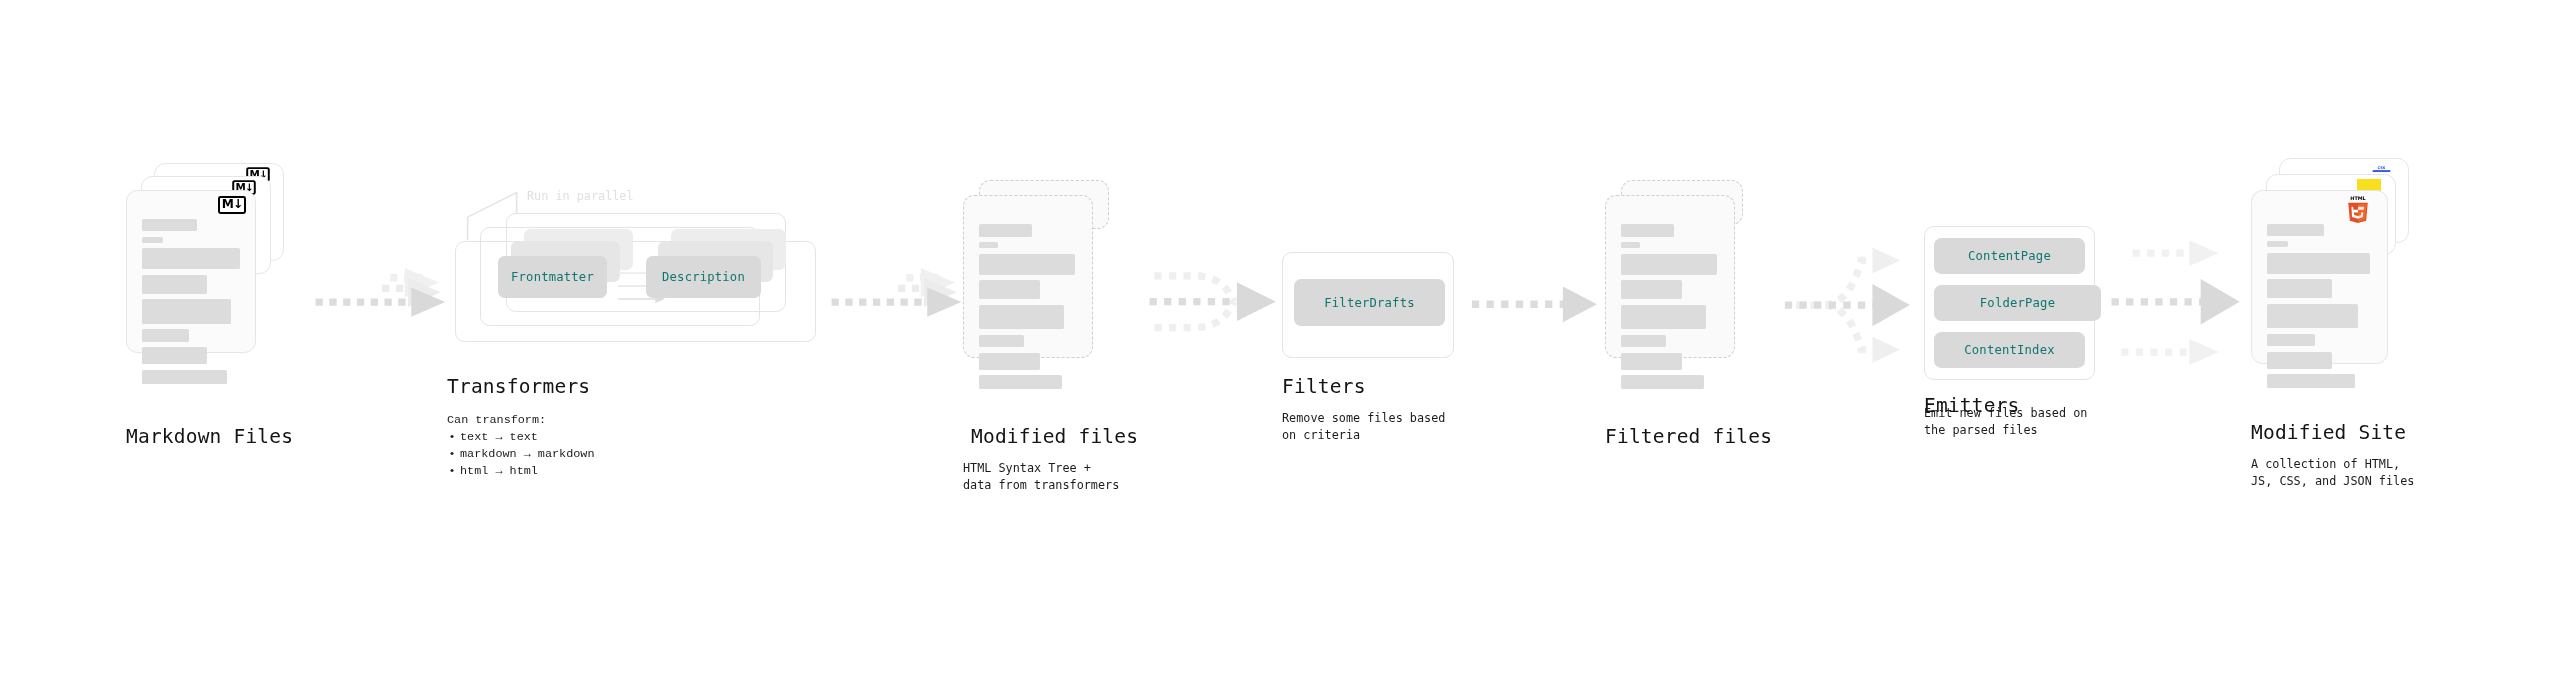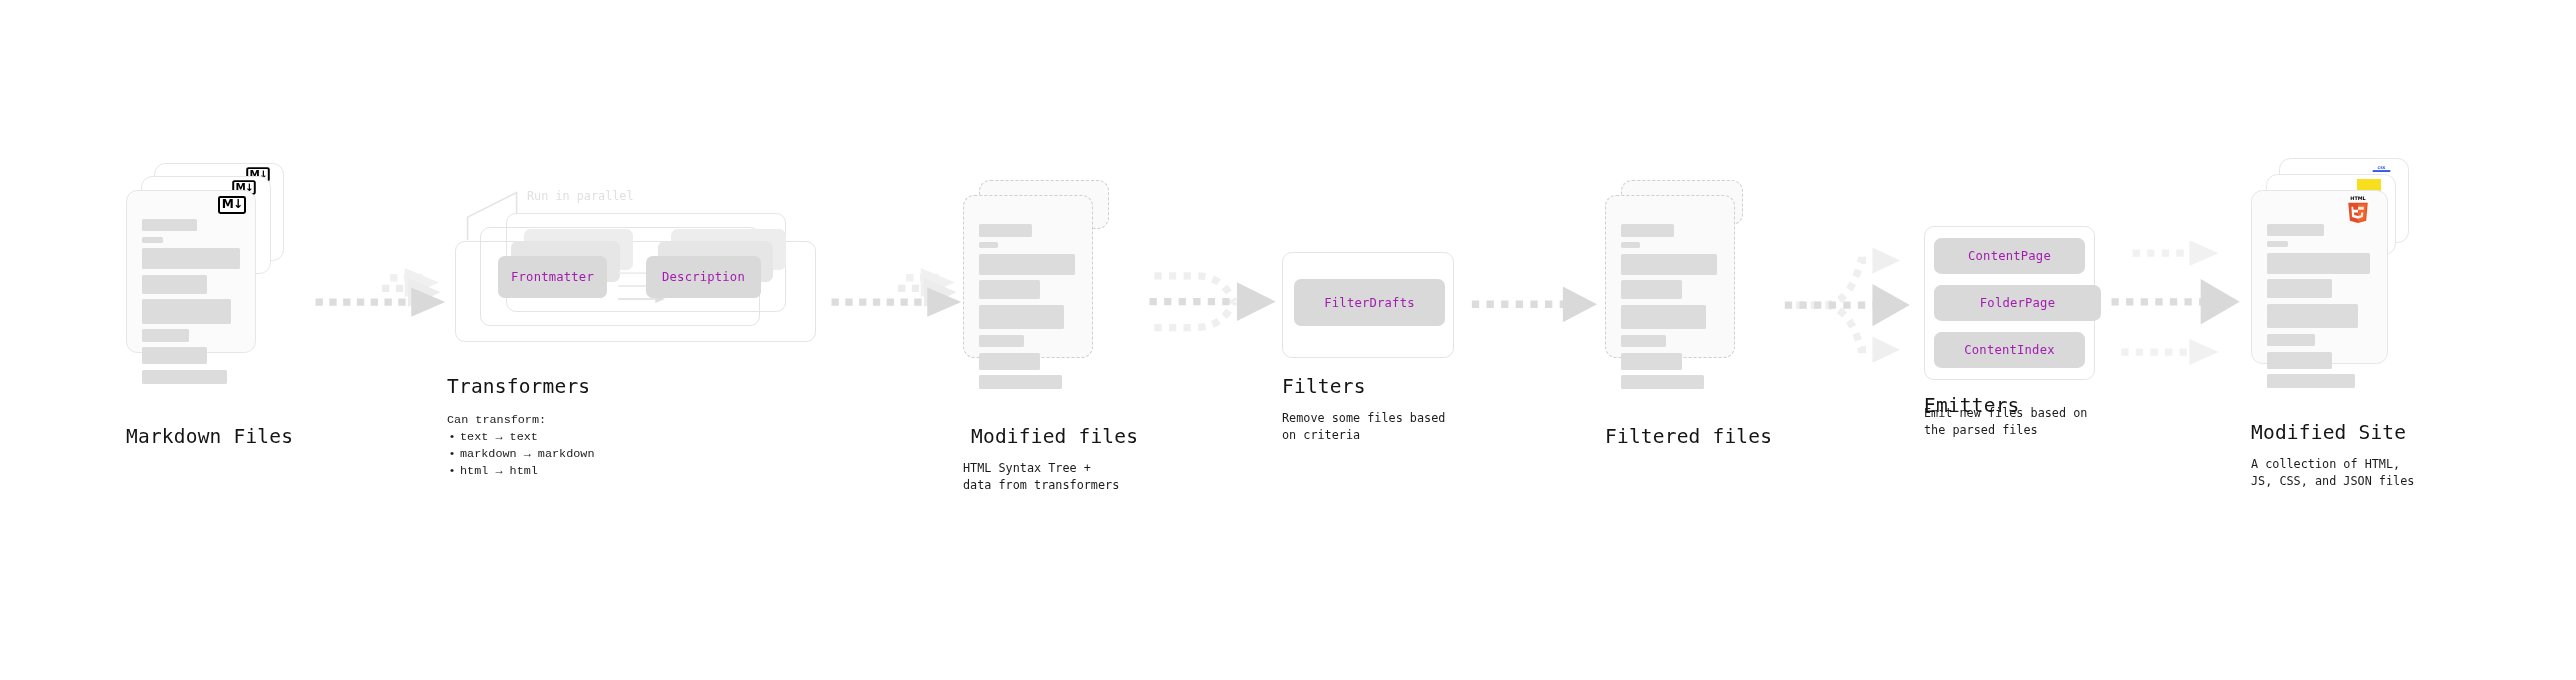--- a/index.html
+++ b/index.html
@@ -80,21 +80,21 @@
   .groupbox.solid { background: #ffffff; }
 
   .chip {
     position: absolute;
     background: #d9d9d9;
     border-radius: 6.5px;
     display: flex;
     align-items: center;
     justify-content: center;
     font-size: 12.2px;
-    color: #a21caf;
+    color: #0f766e;
     letter-spacing: 0.2px;
     white-space: nowrap;
   }
   .chip.ghost { color: transparent; }
 
   
   .title {
     position: absolute;
     font-size: 19.5px;
     color: #141414;

